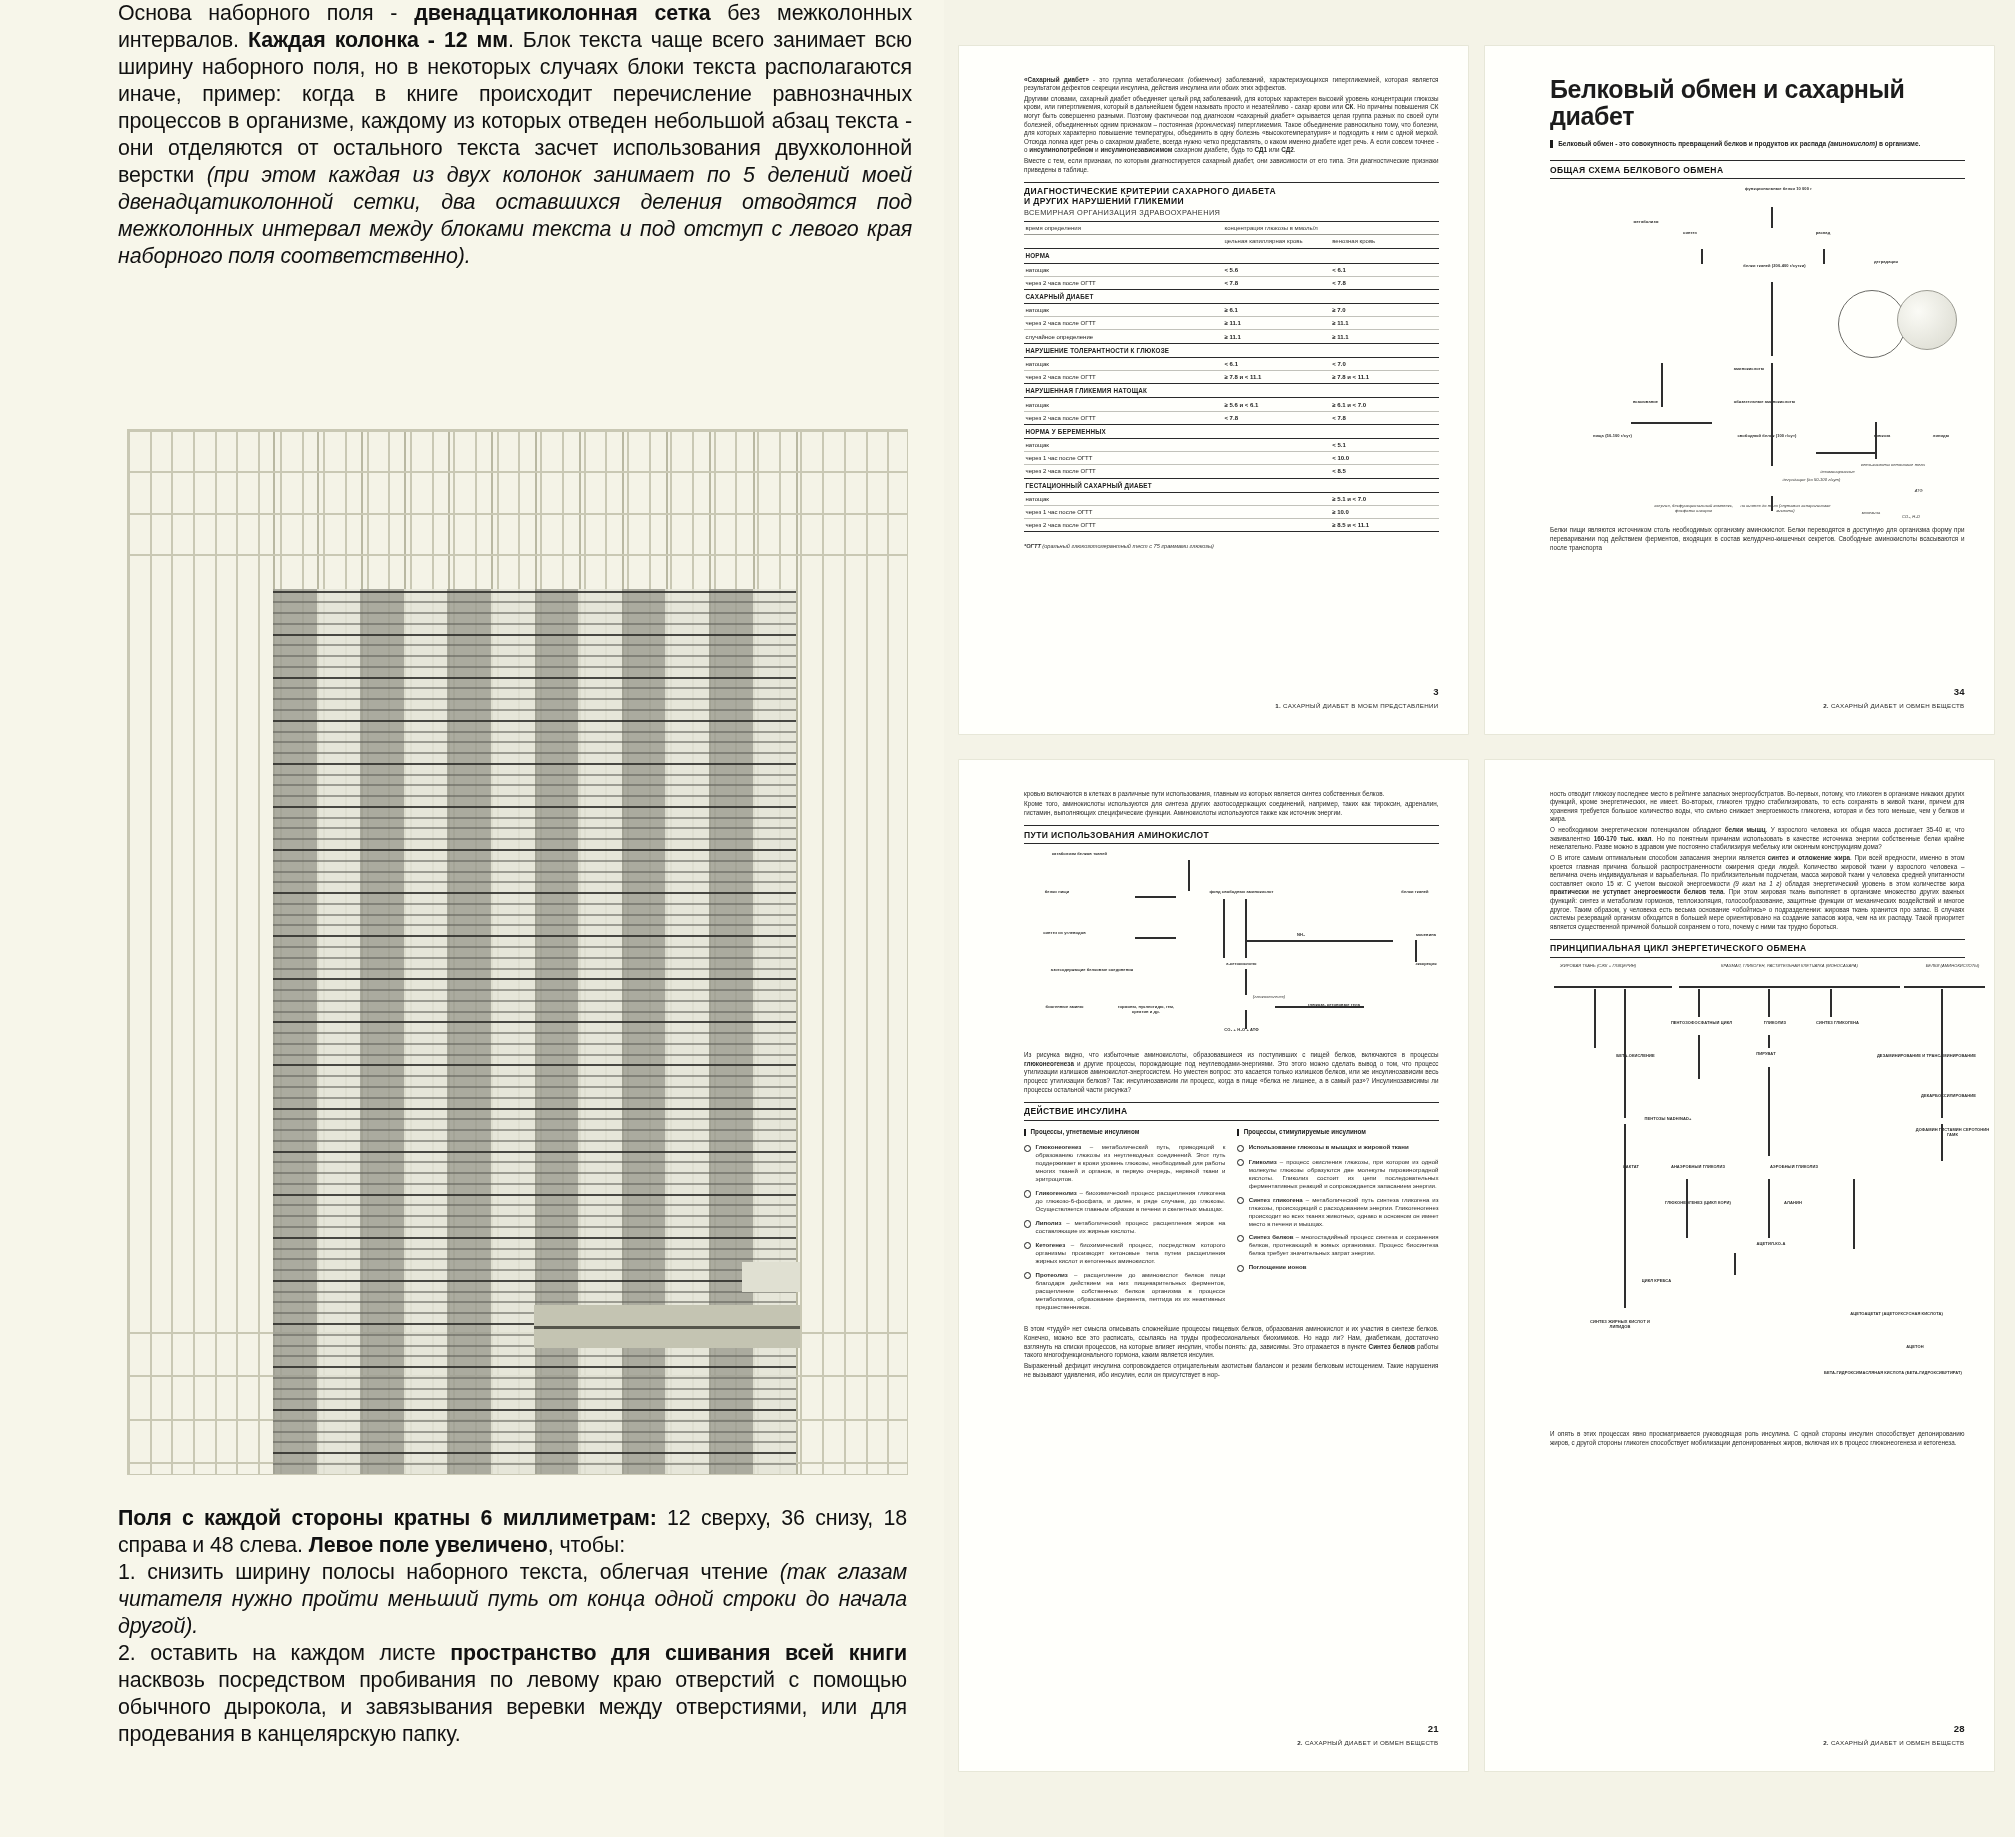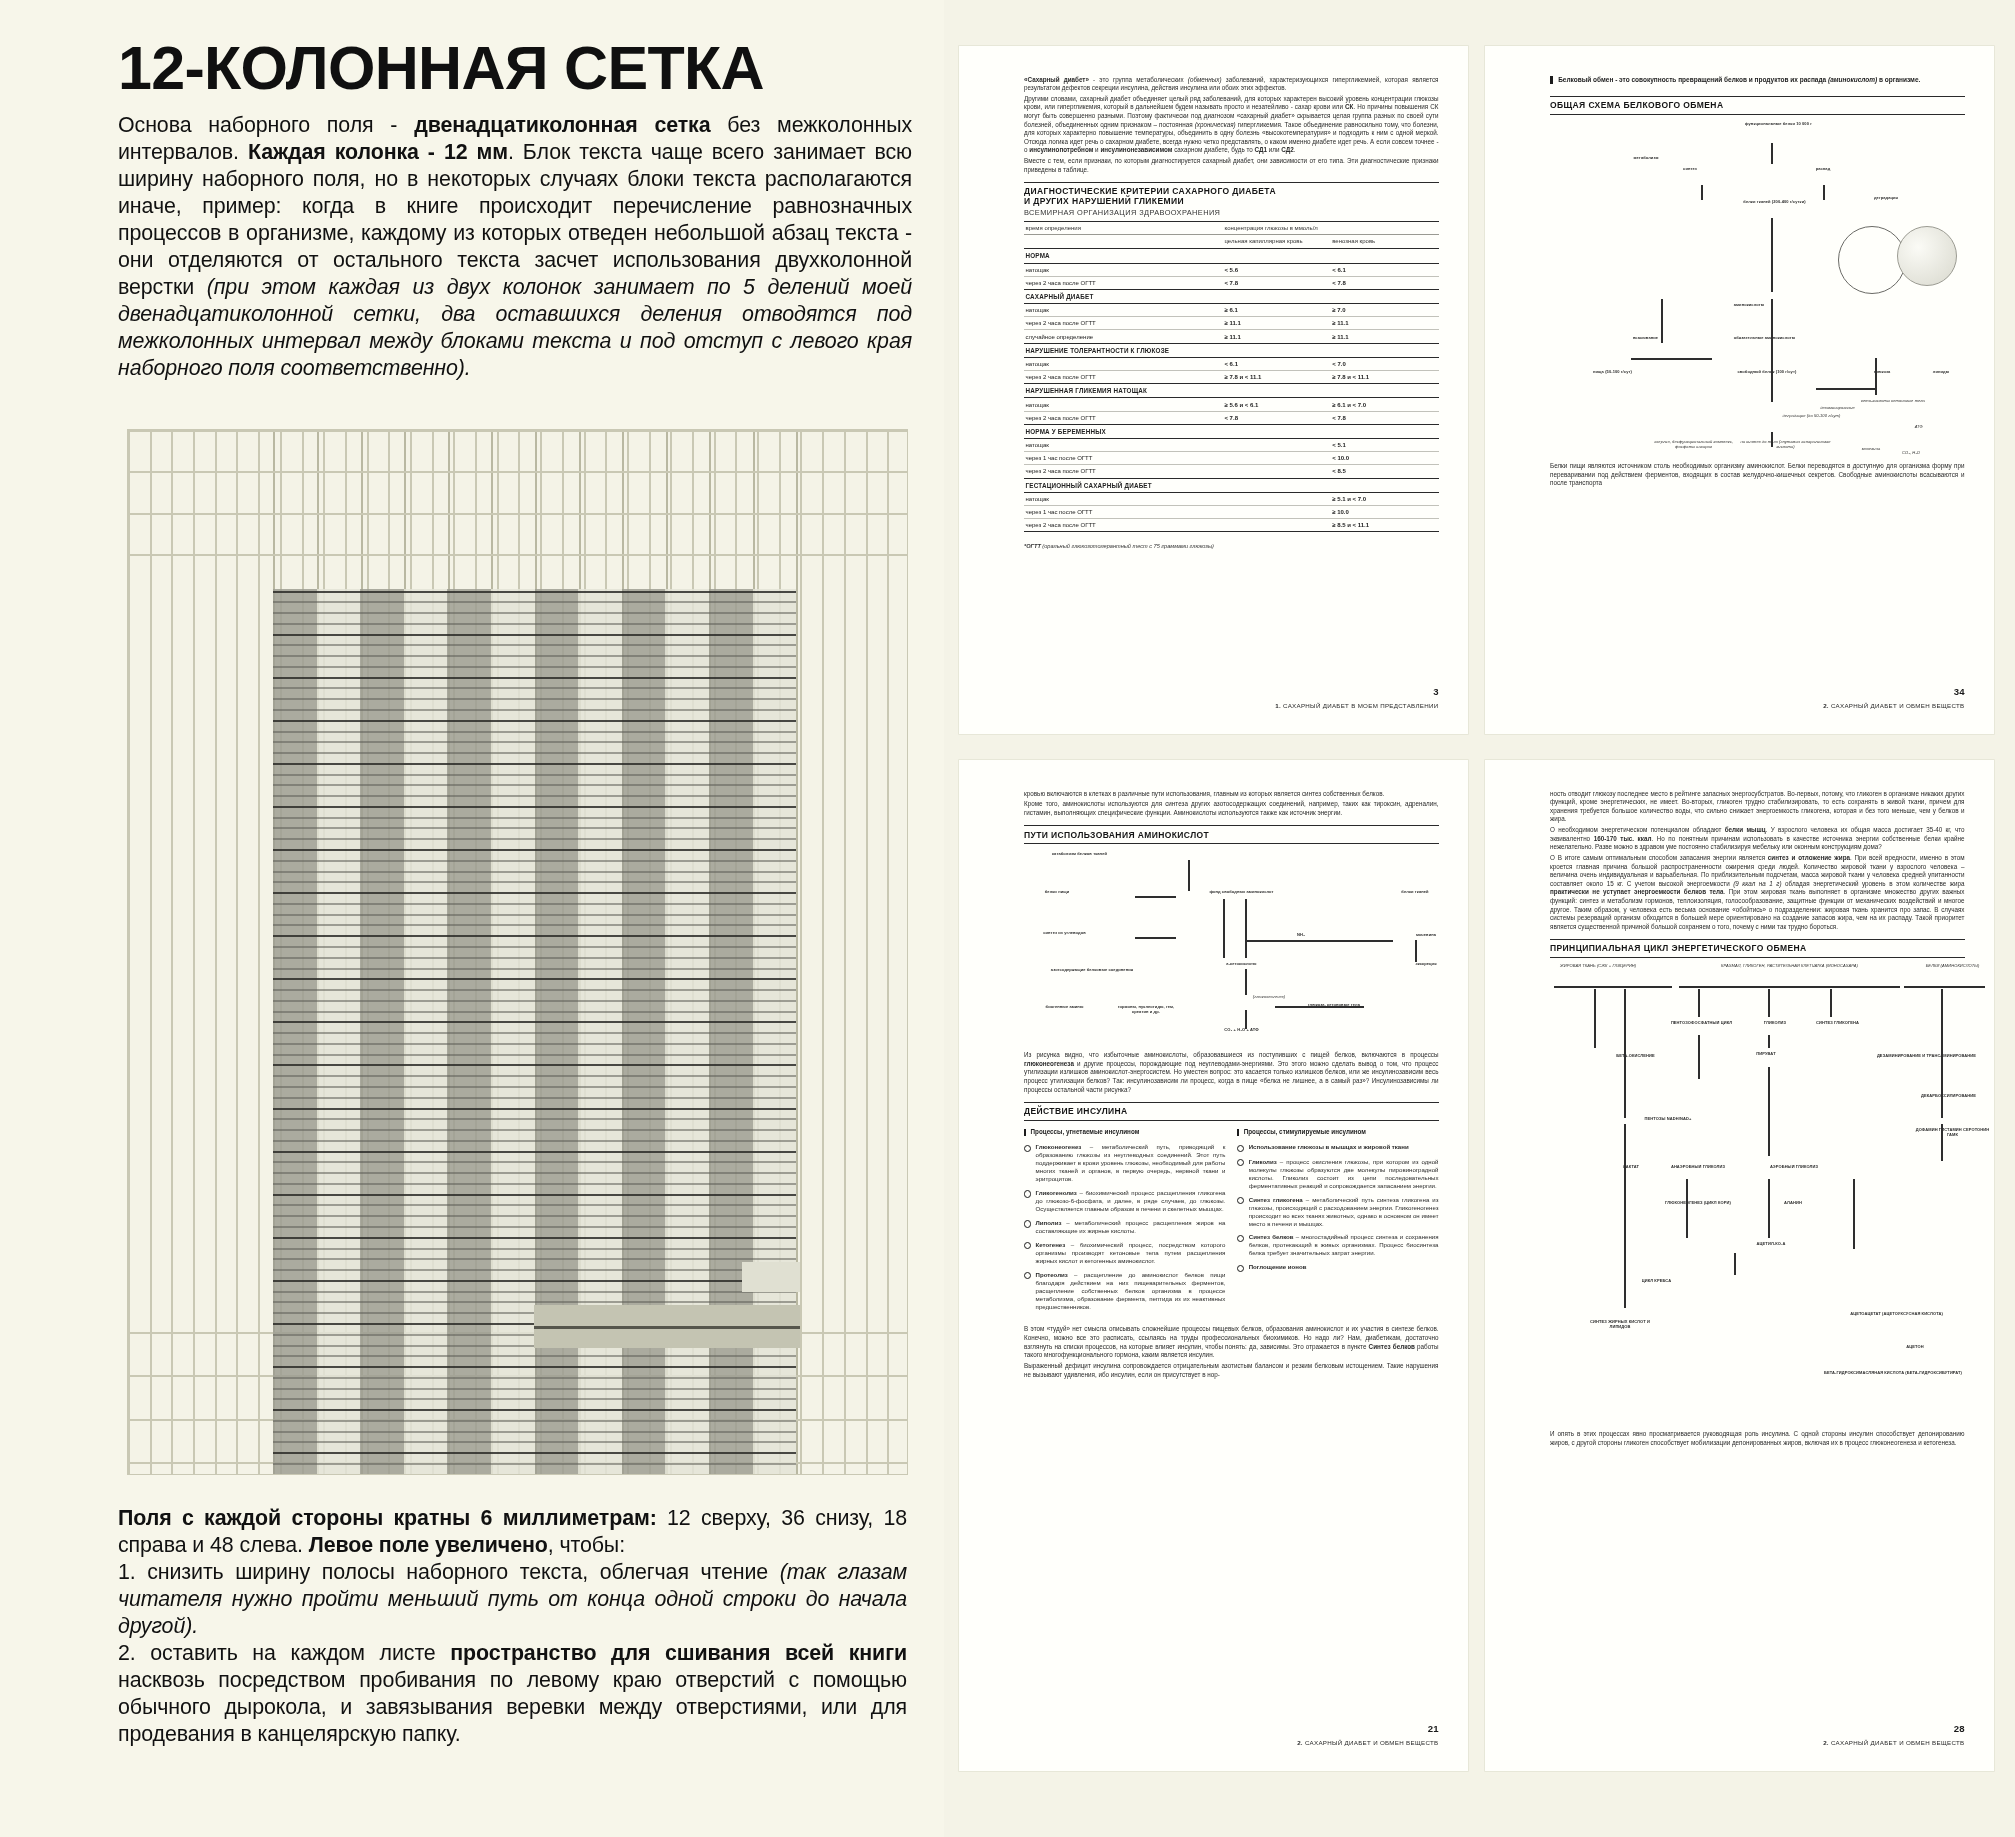--- a/index.html
+++ b/index.html
@@ -136,21 +136,20 @@
   .li{display:flex;gap:4.4px;margin-bottom:5.9px;}
   .li-o{width:5.2px;height:5.2px;border:0.9px solid #1c1c1c;border-radius:50%;flex:none;margin-top:1.5px;}
   .li-t{font-size:6.1px;line-height:8px;text-align:justify;color:#2a2a2a;}
   .li-t b{font-weight:bold;}
 </style>
 </head>
 <body>
 
 <div id="left-panel">
   <div id="left-inner">
-    <h1 id="page-title">12-КОЛОННАЯ СЕТКА</h1>
     <div class="intro-band">
       <div id="intro-text">Основа наборного поля - <b>двенадцатиколонная сетка</b> без межколонных интервалов. <b>Каждая колонка - 12 мм</b>. Блок текста чаще всего занимает всю ширину наборного поля, но в некоторых случаях блоки текста располагаются иначе, пример: когда в книге происходит перечисление равнозначных процессов в организме, каждому из которых отведен небольшой абзац текста - они отделяются от остального текста засчет использования двухколонной верстки <i>(при этом каждая из двух колонок занимает по 5 делений моей двенадцатиколонной сетки, два оставшихся деления отводятся под межколонных интервал между блоками текста и под отступ с левого края наборного поля соответственно).</i></div>
     </div>
   </div>
 
   <div id="grid-diagram">
     <div id="grid-vlines">
         <div class="vline" style="left: 0px;"></div>
         <div class="vline" style="left: 22px;"></div>
         <div class="vline" style="left: 43px;"></div>
@@ -450,20 +449,21 @@
     <div class="pg-num">3</div>
     <div class="pg-run">
       <b>1.</b>
       <span>САХАРНЫЙ ДИАБЕТ В МОЕМ ПРЕДСТАВЛЕНИИ</span>
     </div>
   </div>
 </div>
 
 <div class="page" id="pg23">
   <div class="pg-inner">
+    <div class="bigtitle">Белковый обмен и сахарный диабет</div>
     <div class="lead">
       <div class="lead-bar"></div>
       <div class="lead-txt">Белковый обмен - это совокупность превращений белков и продуктов их распада <i>(аминокислот)</i> в организме.</div>
     </div>
     <div class="secthead">ОБЩАЯ СХЕМА БЕЛКОВОГО ОБМЕНА</div>
 
     <div class="diagram" id="dg23" style="height:347px;">
         <div class="dg-label" style="left: 188px; top: 7.4px; width: 81px;">функциональные белки 10 000 г</div>
         <div class="dg-label" style="left: 118px; top: 52px; width: 44px;">синтез</div>
         <div class="dg-label" style="left: 251px; top: 52px; width: 44px;">распад</div>

